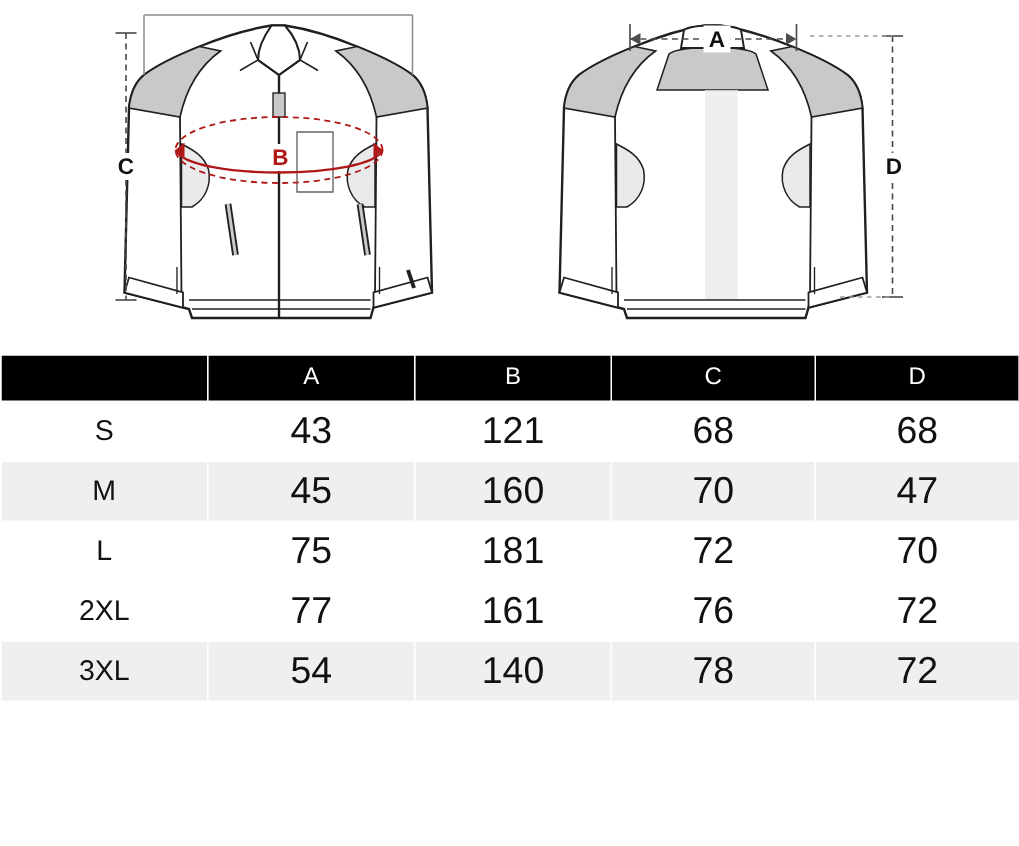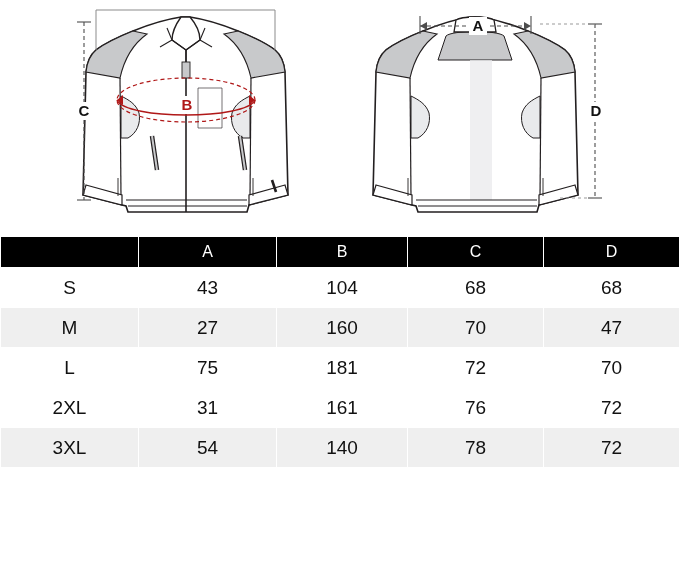--- a/index.html
+++ b/index.html
@@ -56,21 +56,21 @@
     word-wrap: break-word;
   }
   .letter-row td {
     background: #000000;
     color: #ffffff;
     font-weight: bold;
     font-size: 16px;
     height: 30px;
   }
   .data-row td {
-    font-size: 19px;
+    font-size: 25px;
     height: 39px;
     color: #111;
   }
   .row-white td { background: #ffffff; }
   .row-gray td  { background: #efefef; }
   .data-row td.size-label { font-size: 19px; }
 
   
   col.c0 { width: 138px; }
   col.c1 { width: 138px; }
@@ -243,41 +243,41 @@
         <td></td>
         <td>A</td>
         <td>B</td>
         <td>C</td>
         <td>D</td>
       </tr>
 
       <tr class="data-row row-white">
         <td class="size-label">S</td>
         <td>43</td>
-        <td>104</td>
+        <td>121</td>
         <td>68</td>
         <td>68</td>
       </tr>
       <tr class="data-row row-gray">
         <td class="size-label">M</td>
-        <td>27</td>
+        <td>45</td>
         <td>160</td>
         <td>70</td>
         <td>47</td>
       </tr>
       <tr class="data-row row-white">
         <td class="size-label">L</td>
         <td>75</td>
         <td>181</td>
         <td>72</td>
         <td>70</td>
       </tr>
       <tr class="data-row row-white">
         <td class="size-label">2XL</td>
-        <td>31</td>
+        <td>77</td>
         <td>161</td>
         <td>76</td>
         <td>72</td>
       </tr>
       <tr class="data-row row-gray">
         <td class="size-label">3XL</td>
         <td>54</td>
         <td>140</td>
         <td>78</td>
         <td>72</td>

